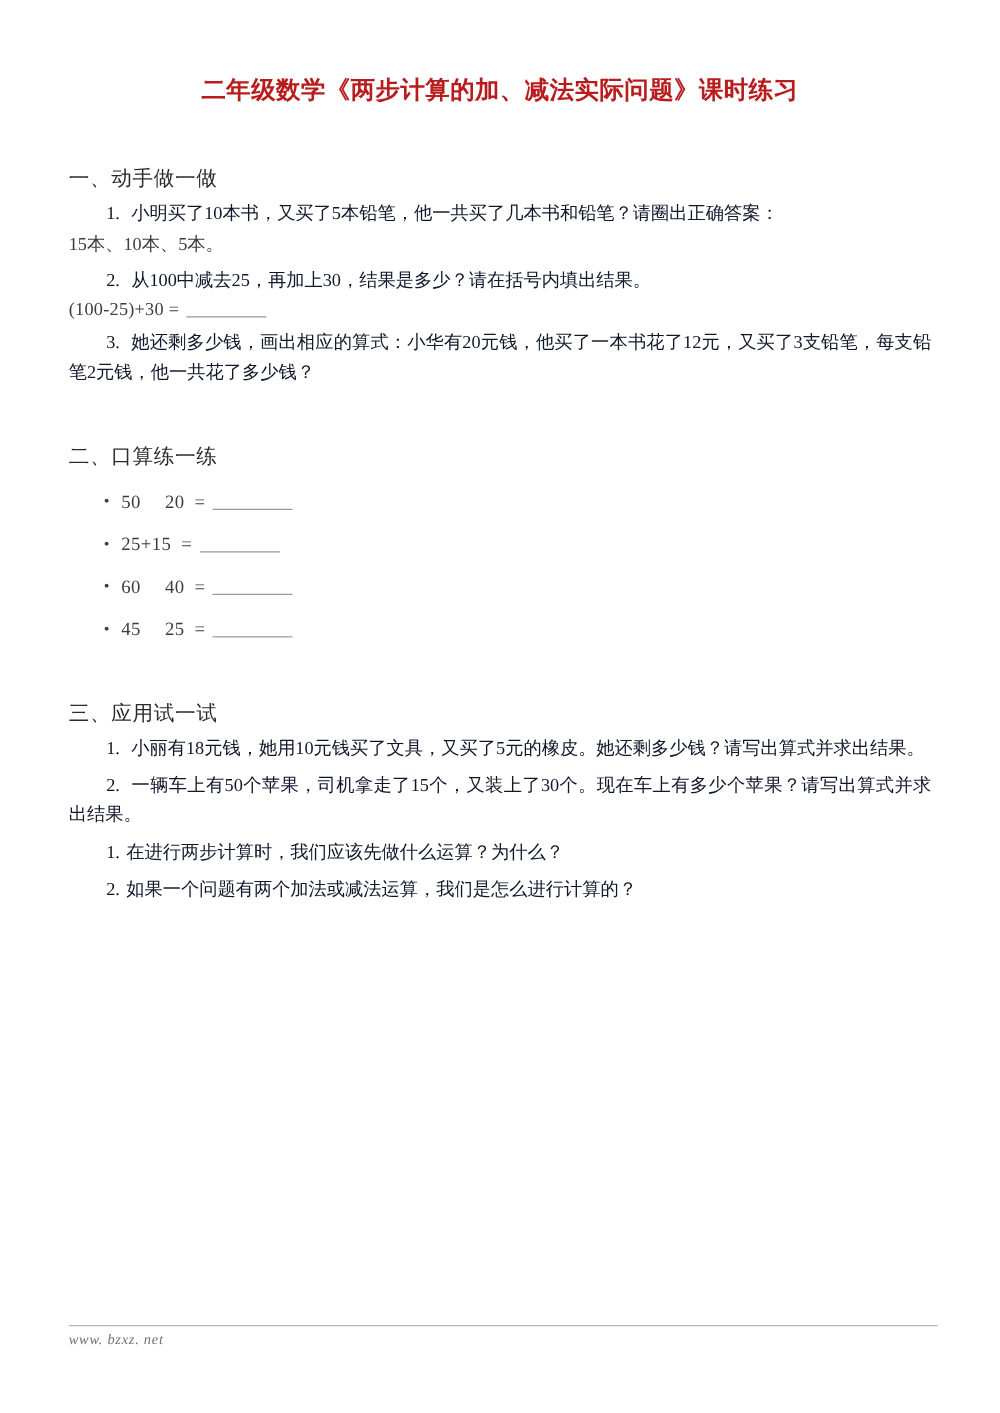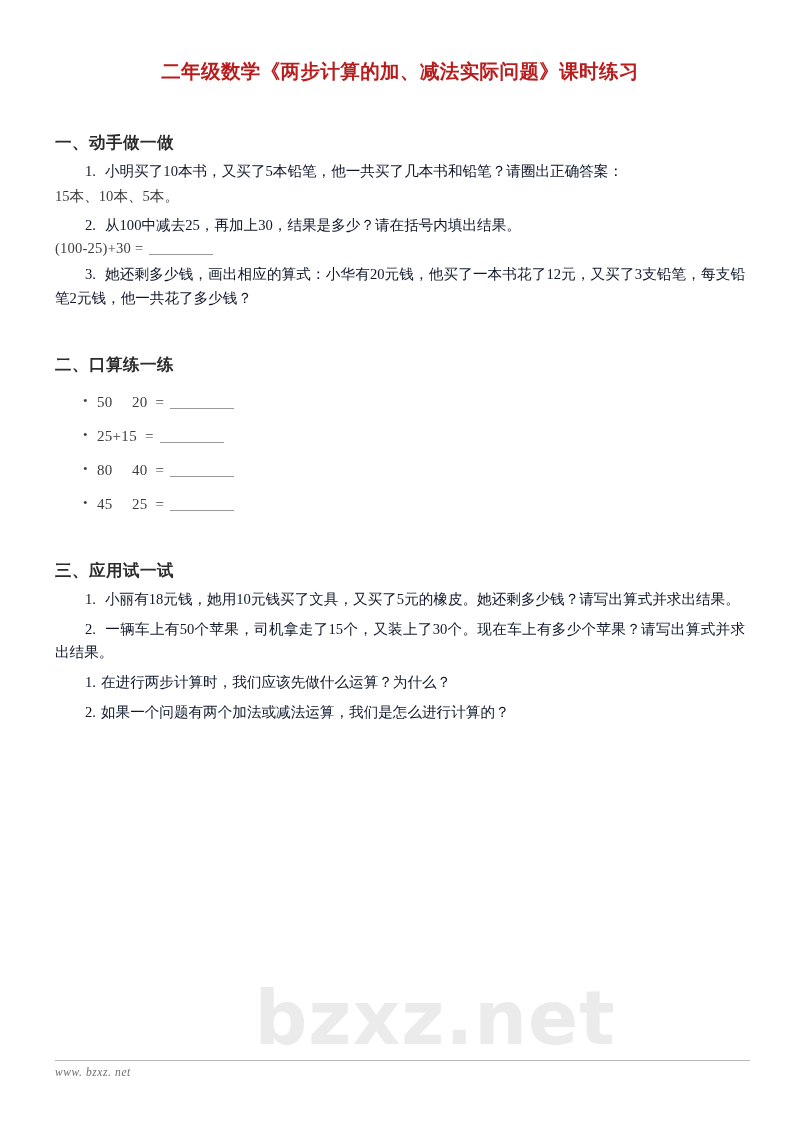--- a/index.html
+++ b/index.html
@@ -30,21 +30,21 @@
     font-size: 19.5px;
     font-weight: bold;
     color: #b91c1c;
     letter-spacing: 0.4px;
     font-family: "Liberation Serif", "DejaVu Serif", serif;
   }
 
   
   .section-heading {
     font-size: 16.5px;
-    font-weight: bold;
+    font-weight: normal;
     color: #2b2b2b;
     letter-spacing: 0.5px;
   }
   .sec1-heading { margin-top: 47px; }
   .sec2-heading { margin-top: 44px; }
   .sec3-heading { margin-top: 47px; }
   .sec4-heading { margin-top: 46px; }
 
   
   .q {
@@ -150,21 +150,20 @@
     margin-top: 5px;
     padding-right: 8px;
     letter-spacing: 0.6px;
   }
 </style>
 </head>
 <body>
 
 <div class="page">
 
-  <div class="watermark">bzxz.net</div>
 
   <div class="content">
 
     <h1 class="doc-title">二年级数学《两步计算的加、减法实际问题》课时练习</h1>
 
     <div class="section-heading sec1-heading">一、动手做一做</div>
 
     <div class="q">
       <span class="num">1.</span><span>小明买了10本书，又买了5本铅笔，他一共买了几本书和铅笔？请圈出正确答案：</span>
     </div>
@@ -184,21 +183,21 @@
     <div class="section-heading sec2-heading">二、口算练一练</div>
 
     <ul class="oral-list">
       <li>
         <span>50  20</span><span class="eq">=</span><span class="blank"></span>
       </li>
       <li>
         <span>25+15</span><span class="eq">=</span><span class="blank"></span>
       </li>
       <li>
-        <span>80  40</span><span class="eq">=</span><span class="blank"></span>
+        <span>60  40</span><span class="eq">=</span><span class="blank"></span>
       </li>
       <li>
         <span>45  25</span><span class="eq">=</span><span class="blank"></span>
       </li>
     </ul>
 
     <div class="section-heading sec3-heading">三、应用试一试</div>
 
     <div class="q">
       <span class="num">1.</span><span>小丽有18元钱，她用10元钱买了文具，又买了5元的橡皮。她还剩多少钱？请写出算式并求出结果。</span>

